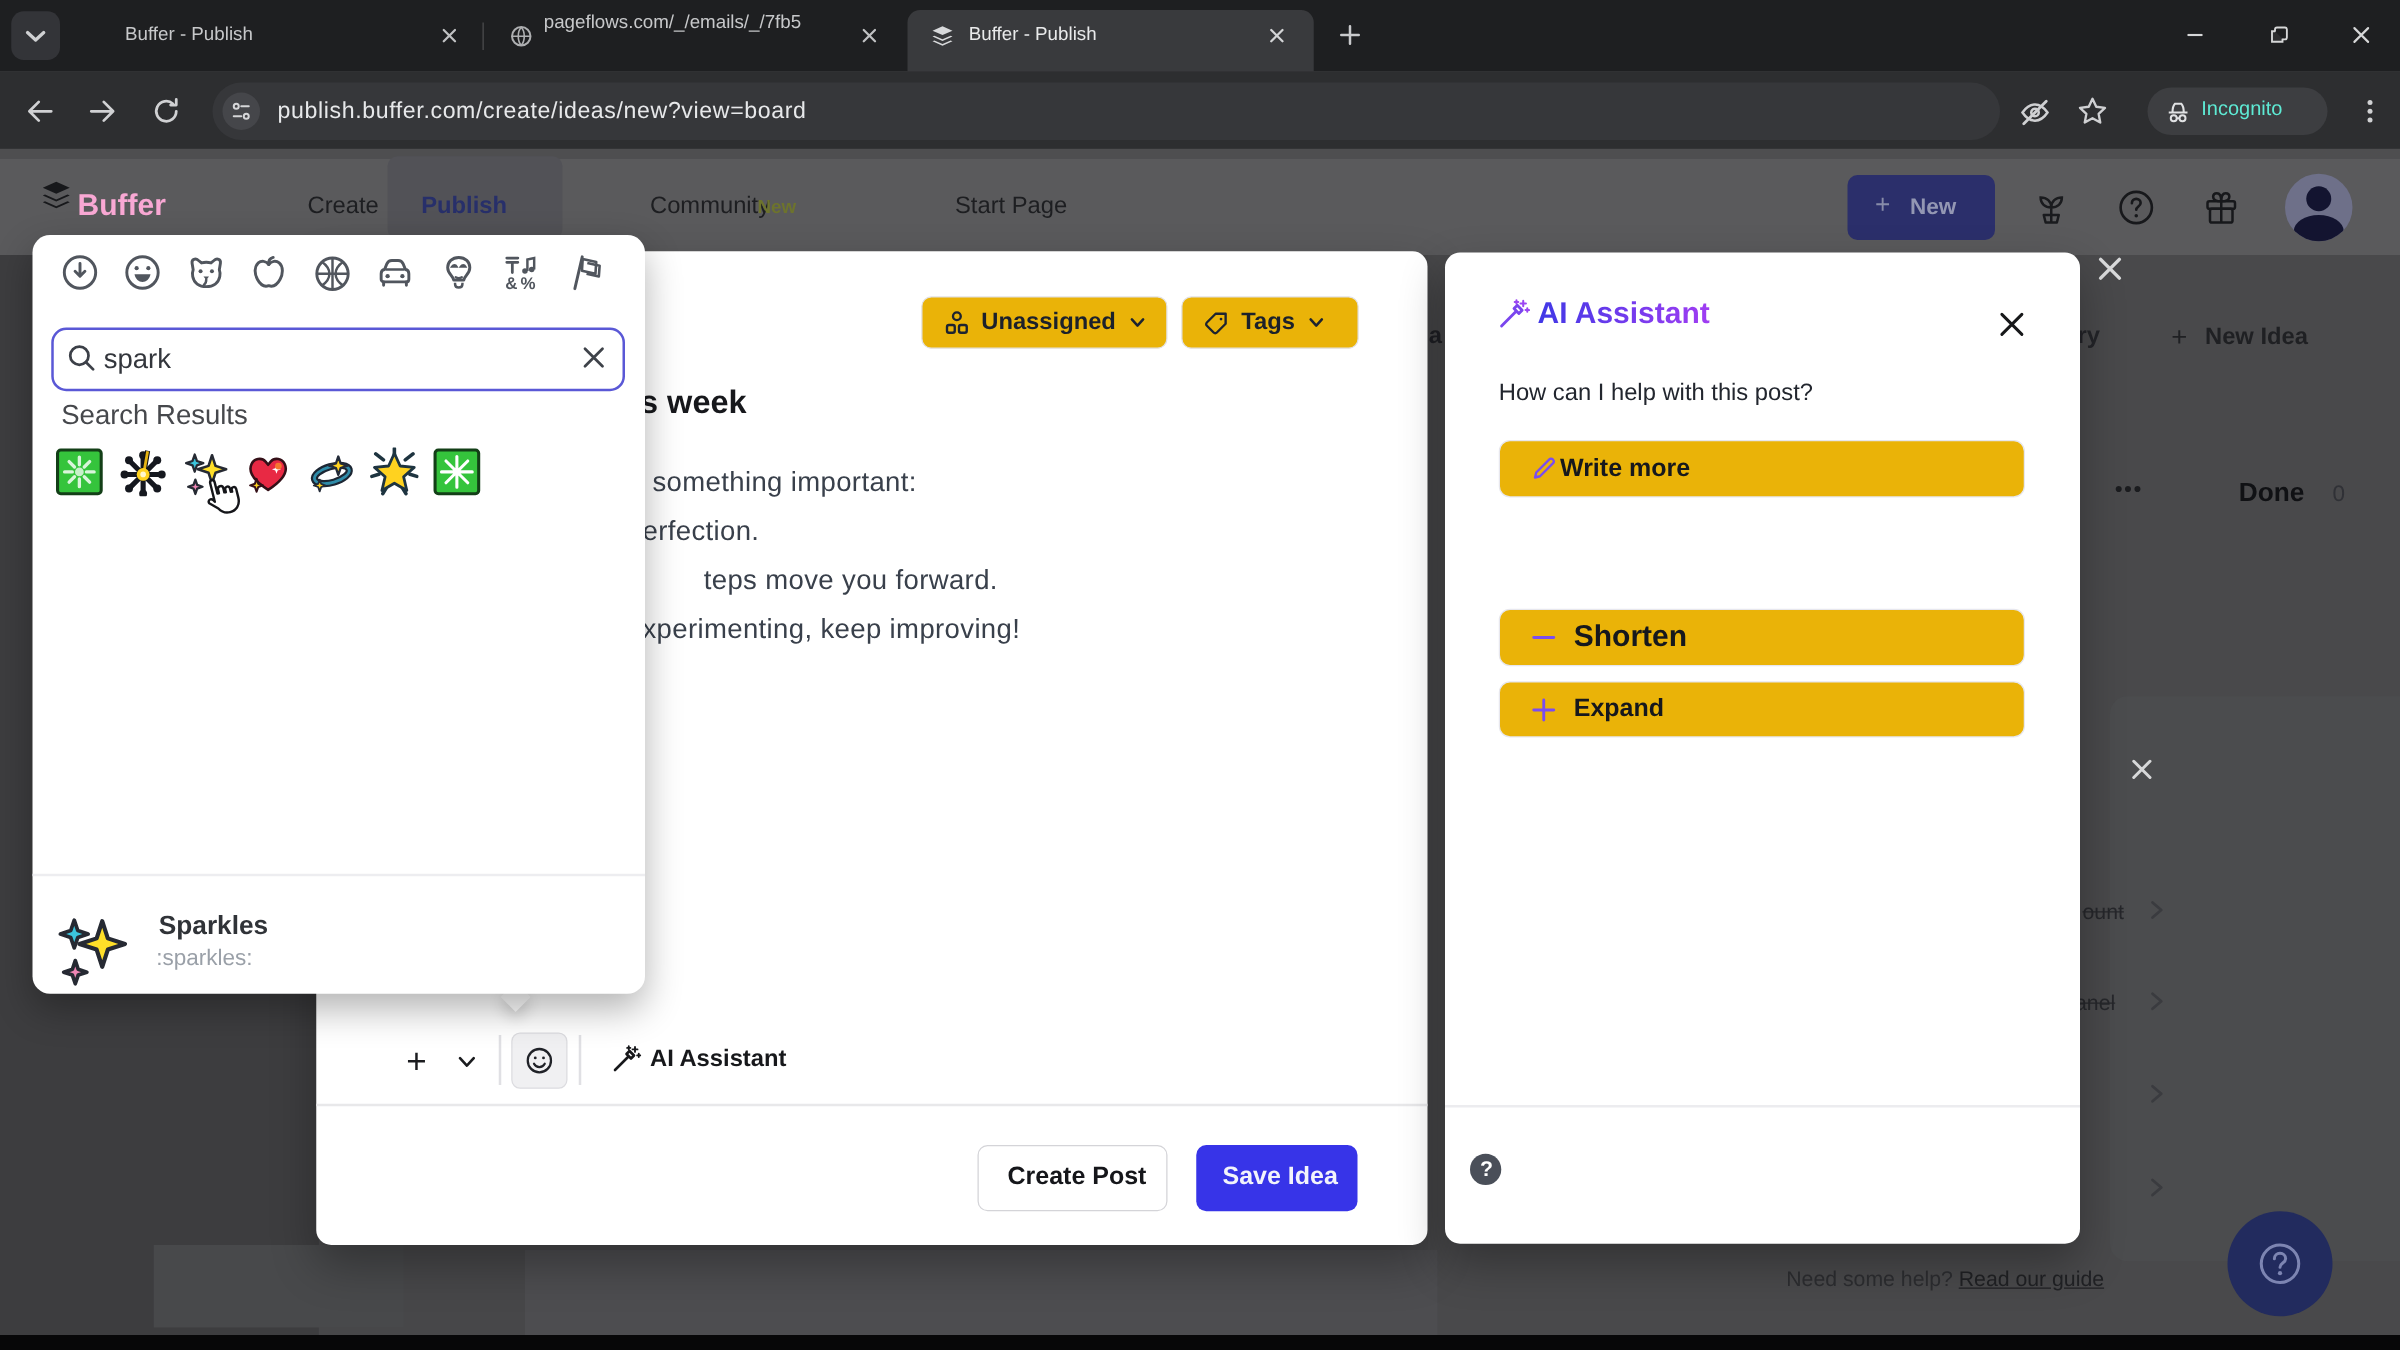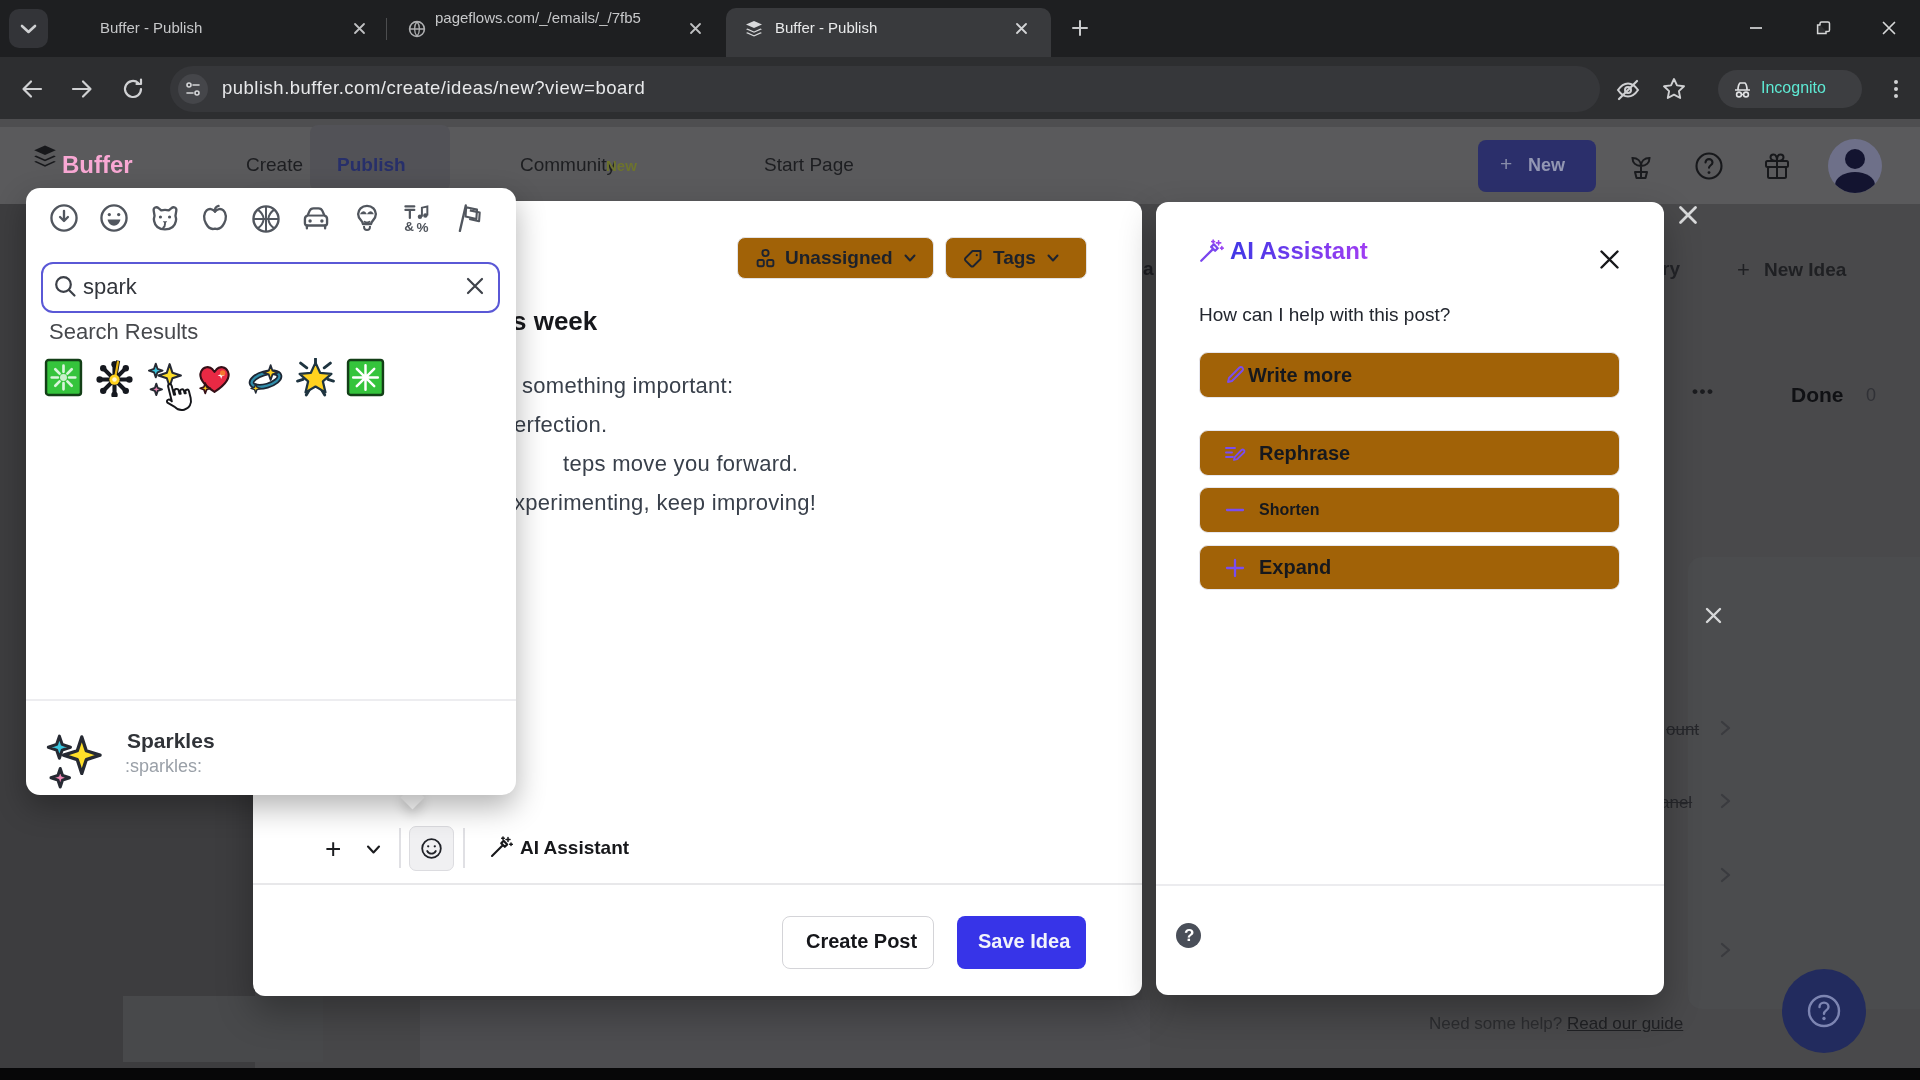--- a/index.html
+++ b/index.html
@@ -19,21 +19,21 @@
   .dimtxt { color:#1d1e21; font-weight:normal; font-size:19px;margin-left:42px; }
   
   #modal { position:absolute; left:253px; top:201px; width:889px; height:795px; background:#fff;
     border-radius:12px; z-index:10; box-shadow:0 16px 36px rgba(0,0,0,.30); }
   #aipanel { position:absolute; left:1156px; top:202px; width:508px; height:793px; background:#fff;
     border-radius:12px; z-index:10; box-shadow:0 16px 36px rgba(0,0,0,.30); }
   #picker { position:absolute; left:26px; top:188px; width:490px; height:607px; background:#fff;
     border-radius:14px; z-index:20; box-shadow:0 12px 30px rgba(0,0,0,.30); }
   #pickertail { position:absolute; left:404px; top:789px; width:17px; height:17px; background:#fff;
     transform:rotate(45deg); z-index:19; box-shadow:4px 4px 12px rgba(0,0,0,.18); }
-  .btn { border:1px solid #e2e2e6; border-radius:8px; background:#a16207; display:flex; align-items:center; }
+  .btn { border:1px solid #e2e2e6; border-radius:8px; background:#eab308; display:flex; align-items:center; }
 </style>
 </head>
 <body>
 
 <div id="tabstrip"></div>
 <div id="toolbar"></div>
 <div id="activetab"></div>
 <div id="urlpill"></div>
 
 <div class="abs" style="left:9px;top:9px;width:39px;height:39px;border-radius:10px;background:#333438;z-index:51;">
@@ -275,32 +275,25 @@
   <svg class="abs" style="left:441px;top:45px;" width="25" height="25" viewBox="0 0 25 25">
       <path d="M4.5 4.5 L20.5 20.5 M20.5 4.5 L4.5 20.5" stroke="#17181a" stroke-width="2.4" stroke-linecap="round"></path>
     </svg>
   <div class="abs" style="left:43px;top:102px;font-size:19px;color:#22262e;">How can I help with this post?</div>
   <div class="btn abs" style="left:43px;top:150px;width:421px;height:46px;border-color:#e7e7ee;border-radius:9px;">
     <svg style="margin-left:24px;" width="22" height="22" viewBox="0 0 22 22">
         <path d="M4 18 l1 -4 L15.5 3.5 a1.9 1.9 0 0 1 2.7 0 l.3 .3 a1.9 1.9 0 0 1 0 2.7 L8 17 Z" fill="none" stroke="#7a4df0" stroke-width="1.9" stroke-linejoin="round"></path>
       </svg>
     <span style="margin-left:2px;font-size:20px;font-weight:bold;color:#16181d;">Write more</span>
   </div>
-  <div class="btn abs" style="left:43px;top:228px;width:421px;height:46px;border-color:#e7e7ee;border-radius:9px;">
-    <svg style="margin-left:24px;" width="22" height="22" viewBox="0 0 22 22">
-        <path d="M2 6 h9 M2 10.5 h6 M2 15 h7" stroke="#7a4df0" stroke-width="1.9" stroke-linecap="round"></path>
-        <path d="M10 18 l.8 -3.2 L17.5 8 a1.6 1.6 0 0 1 2.3 0 l.2 .2 a1.6 1.6 0 0 1 0 2.3 L13.2 17.2 Z" fill="none" stroke="#7a4df0" stroke-width="1.8" stroke-linejoin="round"></path>
-      </svg>
-    <span style="margin-left:13px;font-size:20px;font-weight:bold;color:#16181d;">Rephrase</span>
-  </div>
   <div class="btn abs" style="left:43px;top:285px;width:421px;height:46px;border-color:#e7e7ee;border-radius:9px;">
     <svg style="margin-left:24px;" width="22" height="22" viewBox="0 0 22 22">
         <path d="M3 11 H19" stroke="#7a4df0" stroke-width="2.3" stroke-linecap="round"></path>
       </svg>
-    <span style="margin-left:13px;font-size:16px;font-weight:bold;color:#16181d;">Shorten</span>
+    <span style="margin-left:13px;font-size:24px;font-weight:bold;color:#16181d;">Shorten</span>
   </div>
   <div class="btn abs" style="left:43px;top:343px;width:421px;height:45px;border-color:#e7e7ee;border-radius:9px;">
     <svg style="margin-left:24px;" width="22" height="22" viewBox="0 0 22 22">
         <path d="M11 3 V19 M3 11 H19" stroke="#7a4df0" stroke-width="2.3" stroke-linecap="round"></path>
       </svg>
     <span style="margin-left:13px;font-size:20px;font-weight:bold;color:#16181d;">Expand</span>
   </div>
   <div class="abs" style="left:0;top:682px;width:508px;height:1.5px;background:#ececef;"></div>
   <div class="abs" style="left:20px;top:721px;width:25px;height:25px;border-radius:50%;background:#4a4f59;"></div>
   <div class="abs" style="left:28px;top:724px;font-size:17px;font-weight:bold;color:#fff;">?</div>

